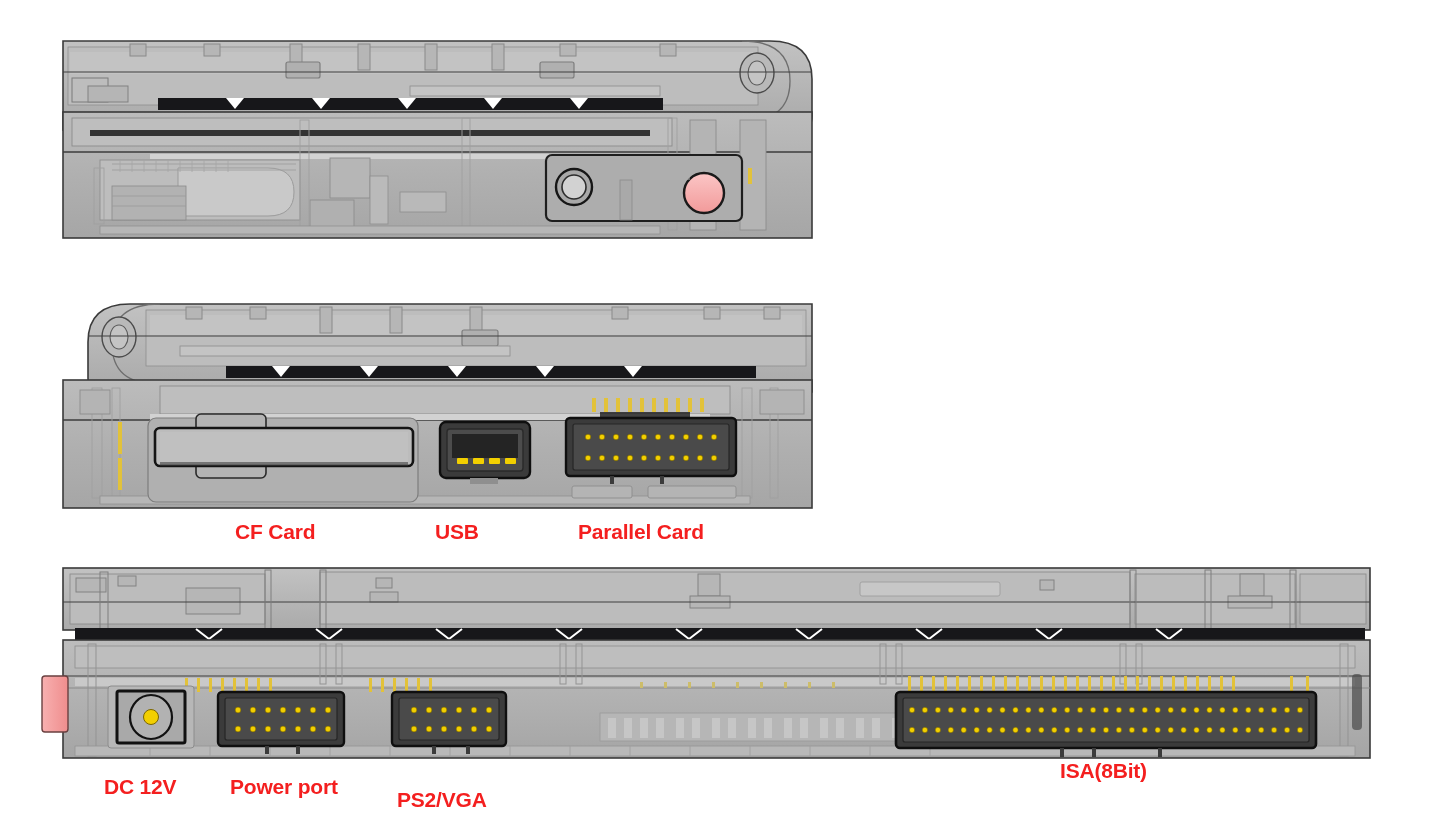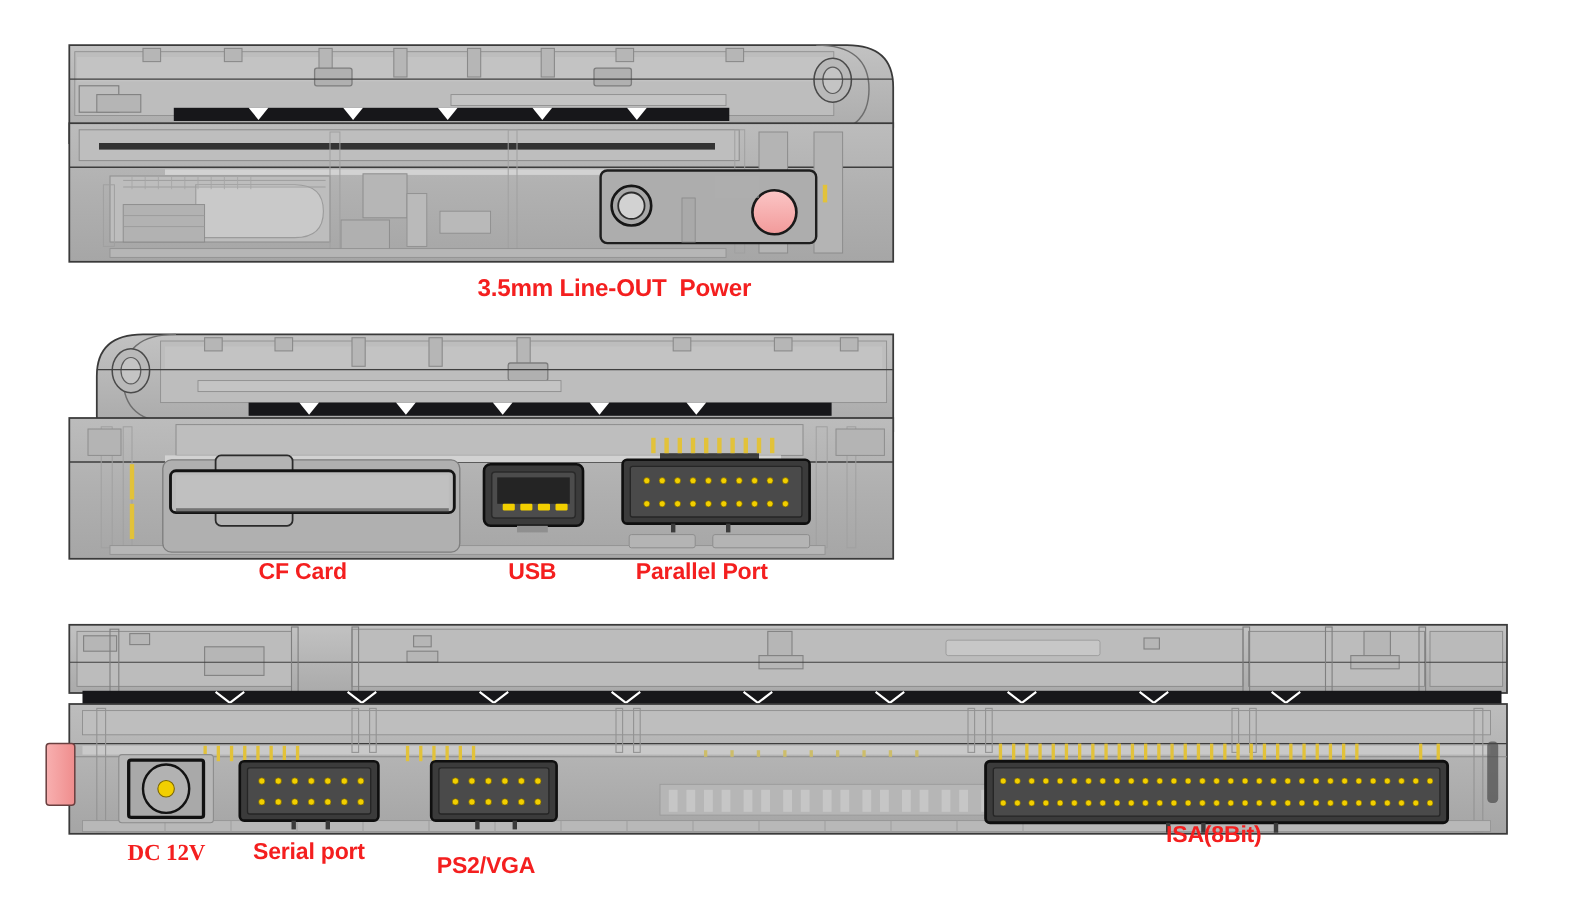--- a/index.html
+++ b/index.html
@@ -9,21 +9,21 @@
     -webkit-font-smoothing:antialiased;
   }
   .diagram{position:absolute;inset:0;}
   .view{position:absolute;}
   .label{
     position:absolute;color:#f41f1f;font-weight:bold;
     font-family:"Liberation Sans","DejaVu Sans",sans-serif;
     white-space:pre;letter-spacing:-0.2px;
   }
   .lbl-big{font-size:22px;}
-  .lbl-mid{font-size:21px;}
+  .lbl-mid{font-size:21px;margin-top:12px;}
   svg{display:block;overflow:visible;}
 </style>
 </head>
 <body>
 
 <div class="diagram">
 
   <div class="view" style="left:0;top:0;width:900px;height:260px;">
     <svg width="900" height="260" viewBox="0 0 900 260" aria-hidden="true">
       <defs>
@@ -138,21 +138,20 @@
         </g>
 
         <g>
           <circle cx="704" cy="193" r="20" fill="url(#pinkBtn)" stroke="#1a1a1a" stroke-width="2.4"></circle>
         </g>
         <rect x="620" y="180" width="12" height="40" fill="#a9a9a9" stroke="#8b8b8b" stroke-width="0.8"></rect>
         <rect x="650" y="160" width="40" height="20" fill="#b0b0b0" opacity="0.5"></rect>
       </g>
     </svg>
 
-    <div class="label lbl-big" style="left:434px;top:249px;">3.5mm Line-OUT  Power</div>
   </div>
 
   <div class="view" style="left:0;top:290px;width:900px;height:250px;">
     <svg width="900" height="250" viewBox="0 0 900 250" aria-hidden="true">
       <defs>
         <linearGradient id="shellTop2" x1="0" y1="0" x2="0" y2="1">
           <stop offset="0" stop-color="#c2c2c2"></stop>
             <stop offset="1" stop-color="#a9a9a9"></stop>
         </linearGradient>
         <linearGradient id="shellBot2" x1="0" y1="0" x2="0" y2="1">
@@ -277,22 +276,22 @@
           </g>
           <rect x="610" y="186" width="4" height="8" fill="#3b3b3b"></rect>
           <rect x="660" y="186" width="4" height="8" fill="#3b3b3b"></rect>
           <rect x="572" y="196" width="60" height="12" rx="2" fill="#b4b4b4" stroke="#8d8d8d" stroke-width="0.9"></rect>
           <rect x="648" y="196" width="88" height="12" rx="2" fill="#b4b4b4" stroke="#8d8d8d" stroke-width="0.9"></rect>
         </g>
       </g>
     </svg>
 
     <div class="label lbl-mid" style="left:235px;top:218px;">CF Card</div>
-    <div class="label lbl-mid" style="left:462px;top:218px;">USB</div>
-    <div class="label lbl-mid" style="left:578px;top:218px;">Parallel Port</div>
+    <div class="label lbl-mid" style="left:435px;top:218px;">USB</div>
+    <div class="label lbl-mid" style="left:578px;top:218px;">Parallel Card</div>
   </div>
 
   <div class="view" style="left:0;top:558px;width:1439px;height:263px;">
     <svg width="1439" height="263" viewBox="0 0 1439 263" aria-hidden="true">
       <defs>
         <linearGradient id="shellTop3" x1="0" y1="0" x2="0" y2="1">
           <stop offset="0" stop-color="#c2c2c2"></stop>
             <stop offset="1" stop-color="#aaaaaa"></stop>
         </linearGradient>
         <linearGradient id="shellBot3" x1="0" y1="0" x2="0" y2="1">
@@ -597,19 +596,19 @@
               <circle cx="1287.1" cy="172" r="2.7"></circle>
               <circle cx="1300.0" cy="172" r="2.7"></circle>
             </g>
           <rect x="1060" y="190" width="4" height="9" fill="#3b3b3b"></rect>
           <rect x="1092" y="190" width="4" height="9" fill="#3b3b3b"></rect>
           <rect x="1158" y="190" width="4" height="9" fill="#3b3b3b"></rect>
         </g>
       </g>
     </svg>
 
-    <div class="label lbl-mid" style="left:116px;top:205px;font-family:Liberation Serif, serif;">DC 12V</div>
-    <div class="label lbl-mid" style="left:230px;top:205px;">Serial port</div>
+    <div class="label lbl-mid" style="left:104px;top:205px;">DC 12V</div>
+    <div class="label lbl-mid" style="left:230px;top:205px;">Power port</div>
     <div class="label lbl-mid" style="left:397px;top:218px;">PS2/VGA</div>
     <div class="label lbl-mid" style="left:1060px;top:189px;">ISA(8Bit)</div>
   </div>
 
 </div>
 
 </body></html>

